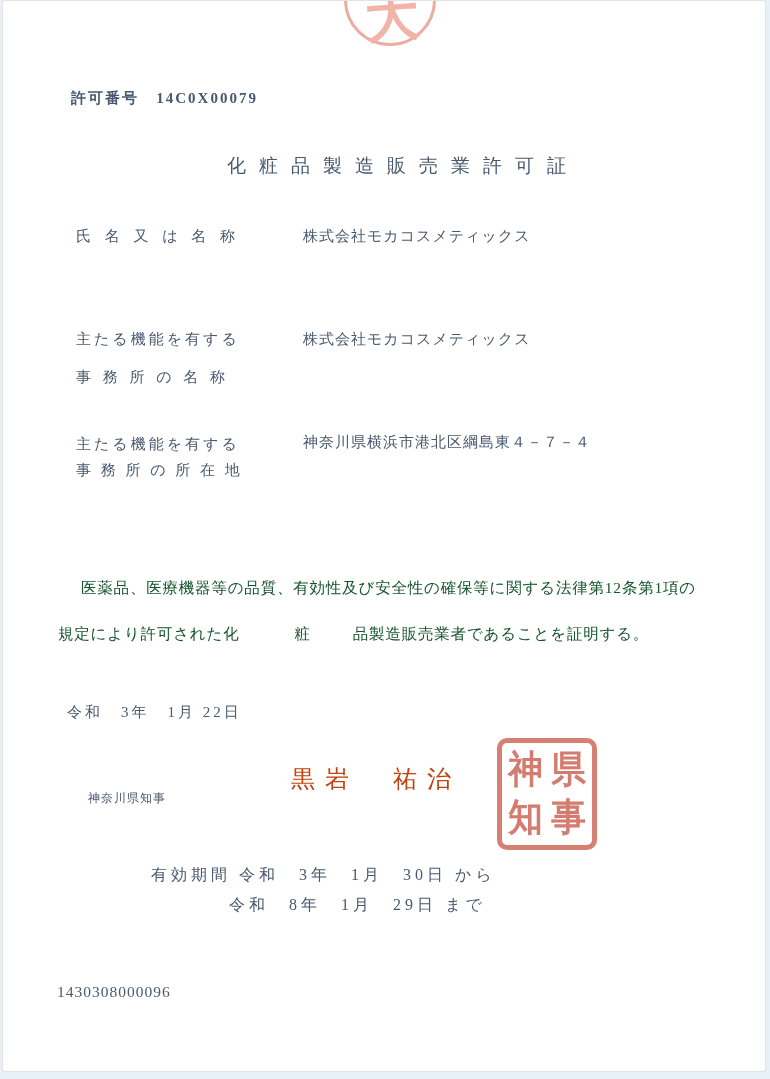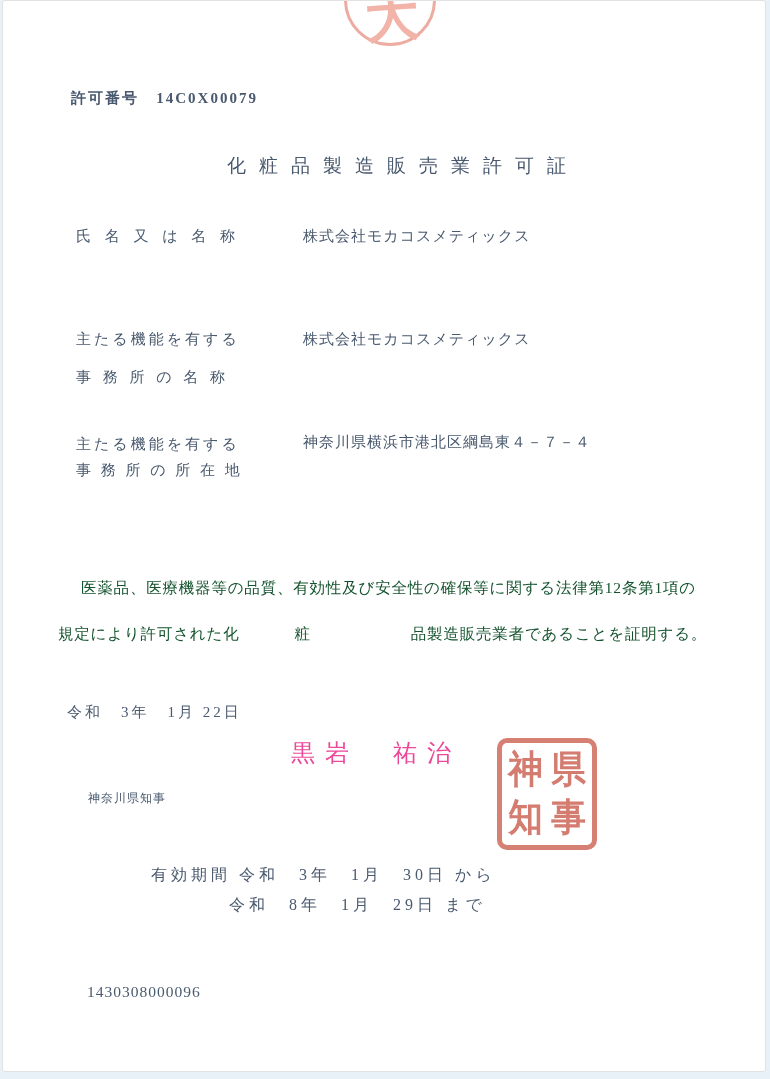--- a/index.html
+++ b/index.html
@@ -24,28 +24,28 @@
   .f2-label1{left:73px;top:329px;letter-spacing:3px;}
   .f2-label2{left:73px;top:355px;letter-spacing:4px;margin-top:12px;}
   .f2-value{left:300px;top:329px;letter-spacing:1px;}
   .f3-label1{left:73px;top:434px;letter-spacing:3px;}
   .f3-label2{left:73px;top:460px;letter-spacing:3px;}
   .f3-value{left:300px;top:432px;letter-spacing:1px;}
   .legal{font-size:15.5px;letter-spacing:0.8px;color:#14532d;}
   .legal1{left:78px;top:577px;}
   .legal2{left:55px;top:623px;}
   .legal2 .gap1{margin-left:55px;}
-  .legal2 .gap2{margin-left:100px;}
+  .legal2 .gap2{margin-left:42px;}
   .issue-date{left:64px;top:702px;font-size:15px;letter-spacing:3px;}
   .issuer-title{left:85px;top:789px;font-size:12px;letter-spacing:1px;}
-  .issuer-name{left:288px;top:736px;font-size:24px;letter-spacing:10px;color:#ec4899;}
+  .issuer-name{left:288px;top:762px;font-size:24px;letter-spacing:10px;color:#c2410c;}
   .validity{font-size:16px;letter-spacing:4px;}
   .valid1{left:148px;top:864px;text-align:center;}
   .valid2{left:226px;top:894px;}
-  .doc-number{left:84px;top:982px;font-size:15.5px;letter-spacing:1px;}
+  .doc-number{left:54px;top:982px;font-size:15.5px;letter-spacing:1px;}
 
   
   .top-seal{left:336px;top:0;width:106px;height:52px;overflow:hidden;}
   .top-seal .ring{
     position:absolute;left:5px;top:-47px;width:92px;height:92px;
     border:3px solid #edaca1;border-radius:50%;box-sizing:border-box;
   }
   .top-seal .glyph{
     position:absolute;left:0;top:-20px;width:106px;text-align:center;
     font-size:54px;font-weight:bold;color:#f2b3a8;transform:rotate(-4deg);

